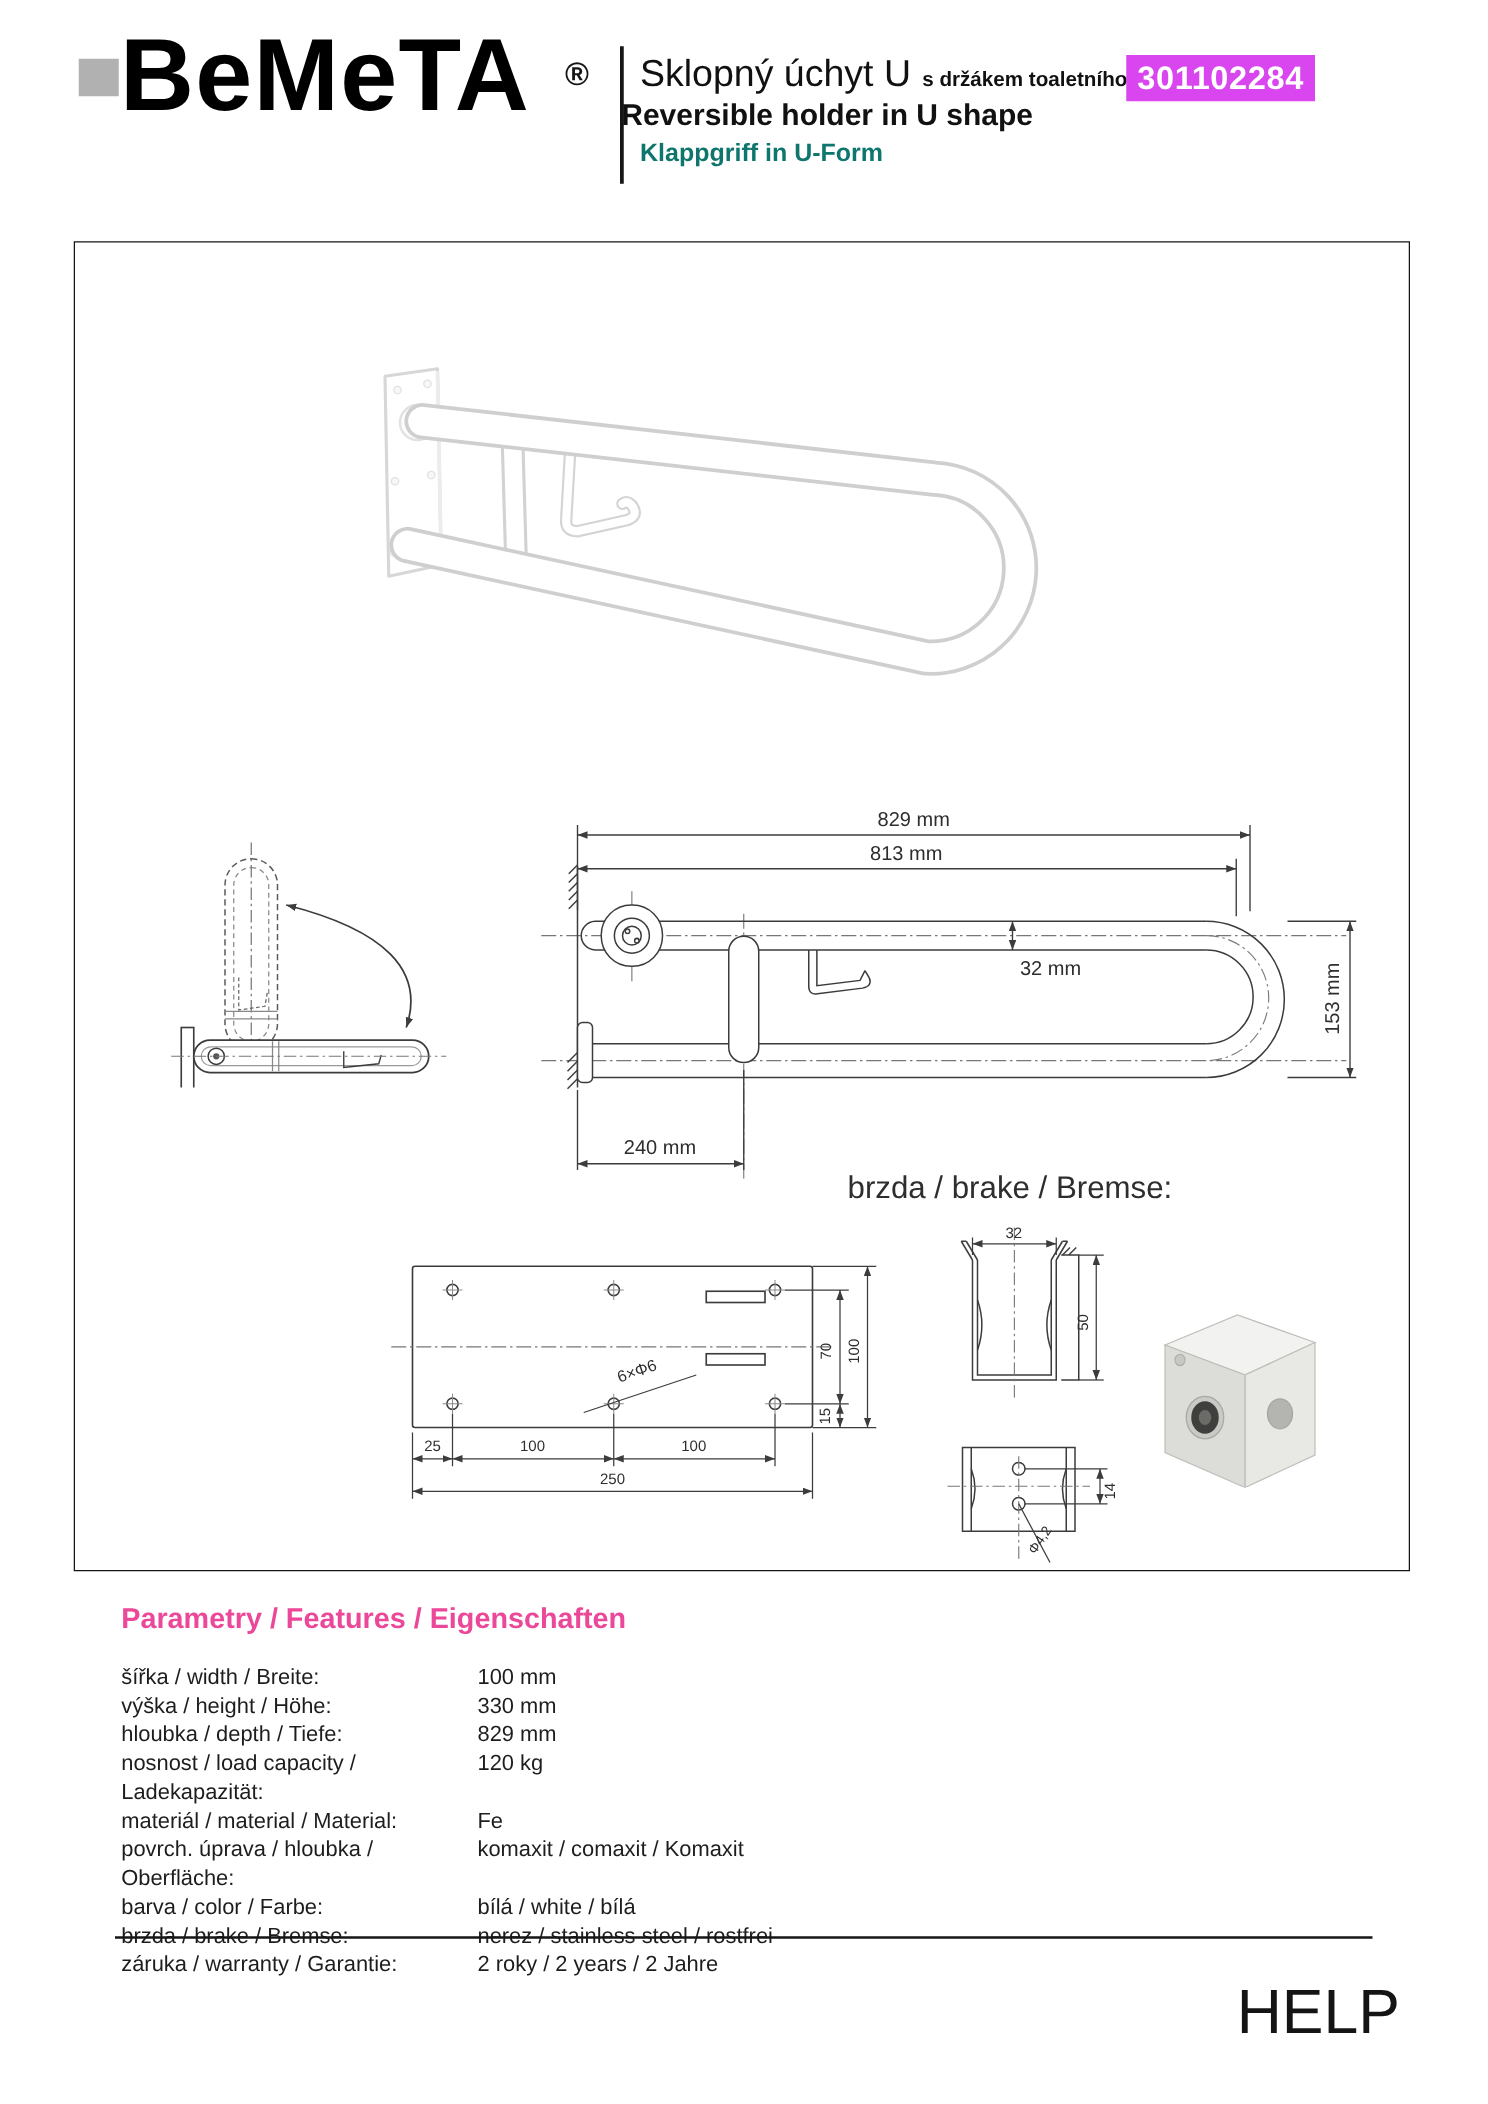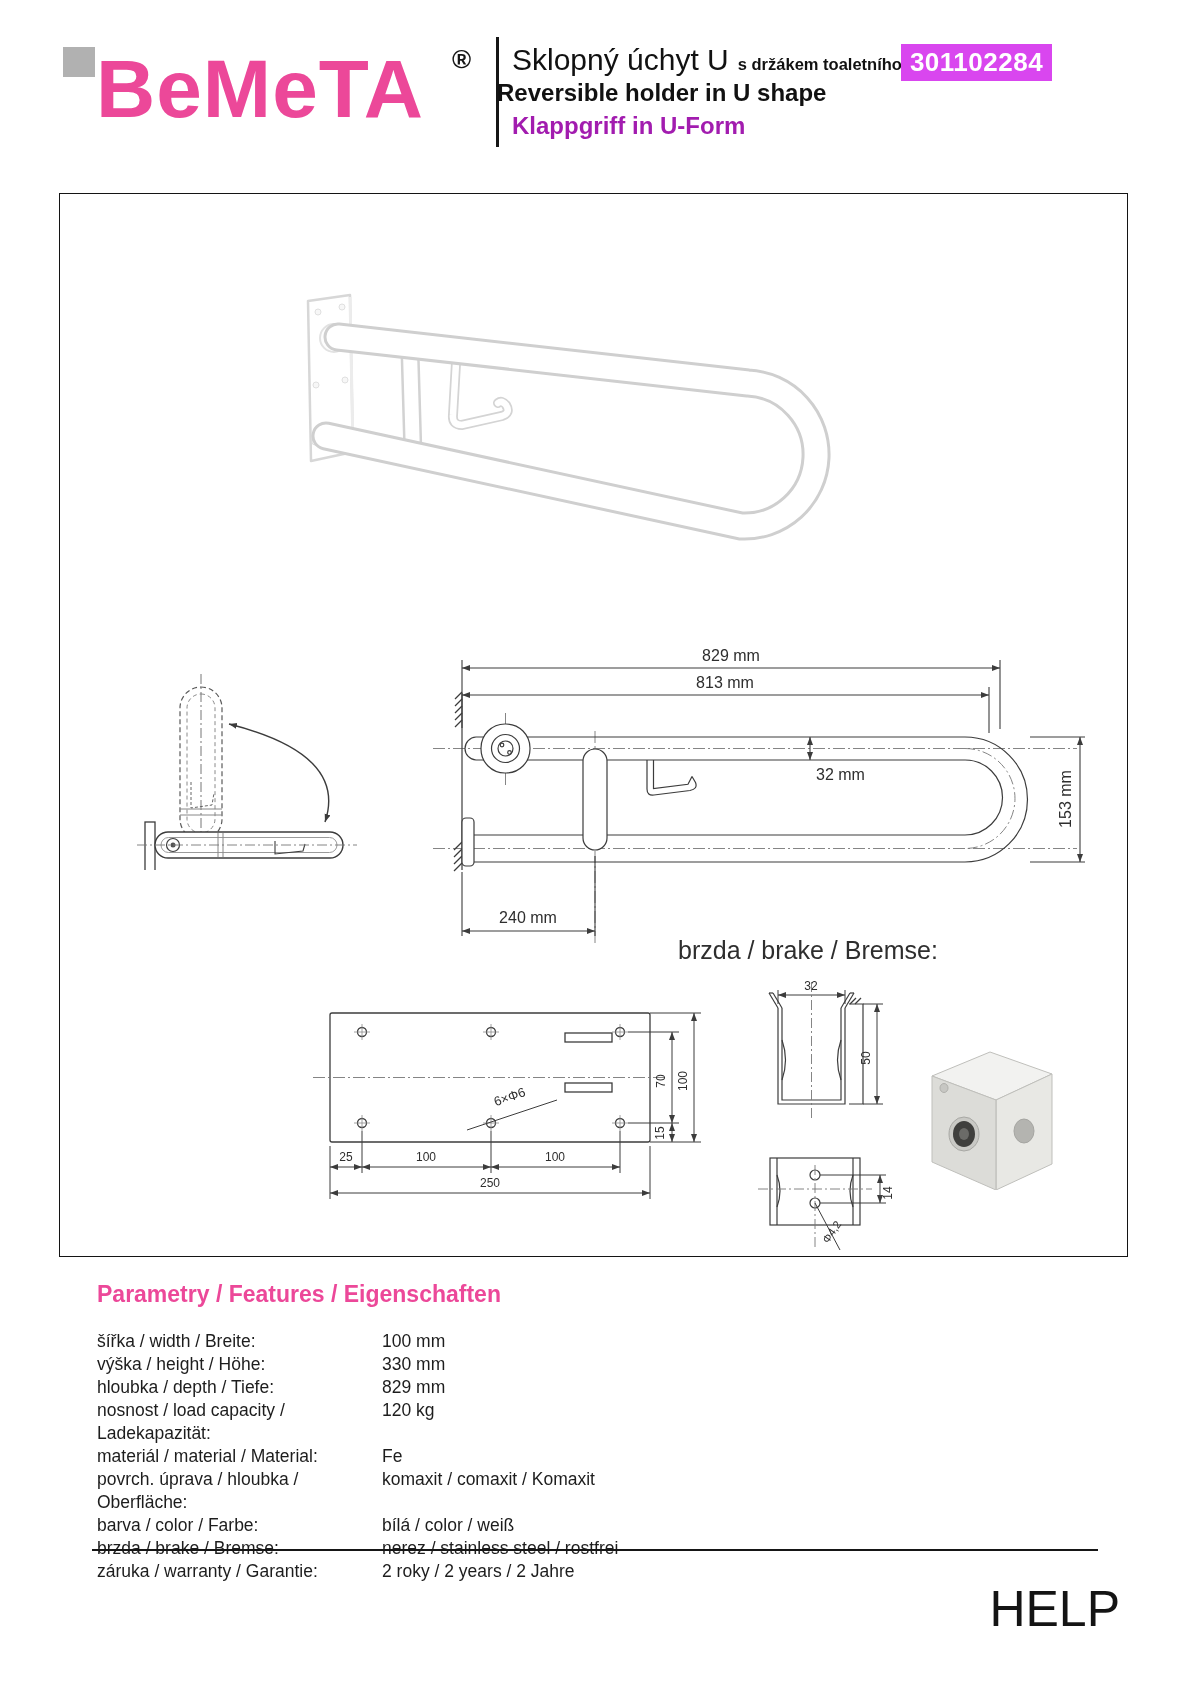--- a/index.html
+++ b/index.html
@@ -1,29 +1,29 @@
 <!DOCTYPE html>
 <html><head>
 <meta charset="utf-8">
 <style>
   html,body{margin:0;padding:0;background:#fff;}
   .page{position:relative;width:1190px;height:1683px;background:#fff;
         font-family:"Liberation Sans",sans-serif;color:#1a1a1a;overflow:hidden;}
   .abs{position:absolute;}
   
   .brand-square{left:63px;top:47px;width:32px;height:30px;background:#b1b1b1;}
-  .brand-text{left:96px;top:48px;font-size:82px;font-weight:bold;letter-spacing:1px;
-              line-height:1;color:#ec4899;}
+  .brand-text{left:96px;top:20px;font-size:82px;font-weight:bold;letter-spacing:1px;
+              line-height:1;color:#000000;}
   .reg-mark{left:452px;top:44px;font-size:26px;font-weight:bold;color:#161616;}
   .hdr-divider{left:496px;top:37px;width:3px;height:110px;background:#161616;}
   .title-cs{left:512px;top:43px;display:flex;align-items:baseline;white-space:nowrap;}
   .title-cs .big{font-size:30px;font-weight:normal;color:#111;}
   .title-cs .small{font-size:16.5px;font-weight:bold;color:#111;margin-left:9px;}
   .title-en{left:497px;top:79px;font-size:24px;font-weight:bold;color:#111;}
-  .title-de{left:512px;top:112px;font-size:24px;font-weight:bold;color:#a21caf;}
+  .title-de{left:512px;top:112px;font-size:20px;font-weight:bold;color:#0f766e;}
   .code-badge{left:901px;top:44px;width:151px;height:37px;background:#d946ef;color:#fff;
               font-size:26px;font-weight:bold;display:flex;align-items:center;justify-content:center;
               letter-spacing:.5px;}
   
   .draw-frame{left:59px;top:193px;width:1069px;height:1064px;border:1.5px solid #141414;
               box-sizing:border-box;}
   .brake-caption{left:678px;top:936px;font-size:25px;color:#2e2e2e;}
   
   .param-heading{left:97px;top:1281px;font-size:23px;font-weight:bold;color:#ec4899;}
   .param-rows{left:97px;top:1330px;width:700px;}
@@ -323,21 +323,21 @@
     <div class="param-row">
       <span class="pl">materiál / material / Material:</span>
       <span class="pv">Fe</span>
     </div>
     <div class="param-row">
       <span class="pl">povrch. úprava / hloubka / Oberfläche:</span>
       <span class="pv">komaxit / comaxit / Komaxit</span>
     </div>
     <div class="param-row">
       <span class="pl">barva / color / Farbe:</span>
-      <span class="pv">bílá / color / weiß</span>
+      <span class="pv">bílá / white / bílá</span>
     </div>
     <div class="param-row">
       <span class="pl">brzda / brake / Bremse:</span>
       <span class="pv">nerez / stainless steel / rostfrei</span>
     </div>
     <div class="param-row">
       <span class="pl">záruka / warranty / Garantie:</span>
       <span class="pv">2 roky / 2 years / 2 Jahre</span>
     </div>
   </div>

